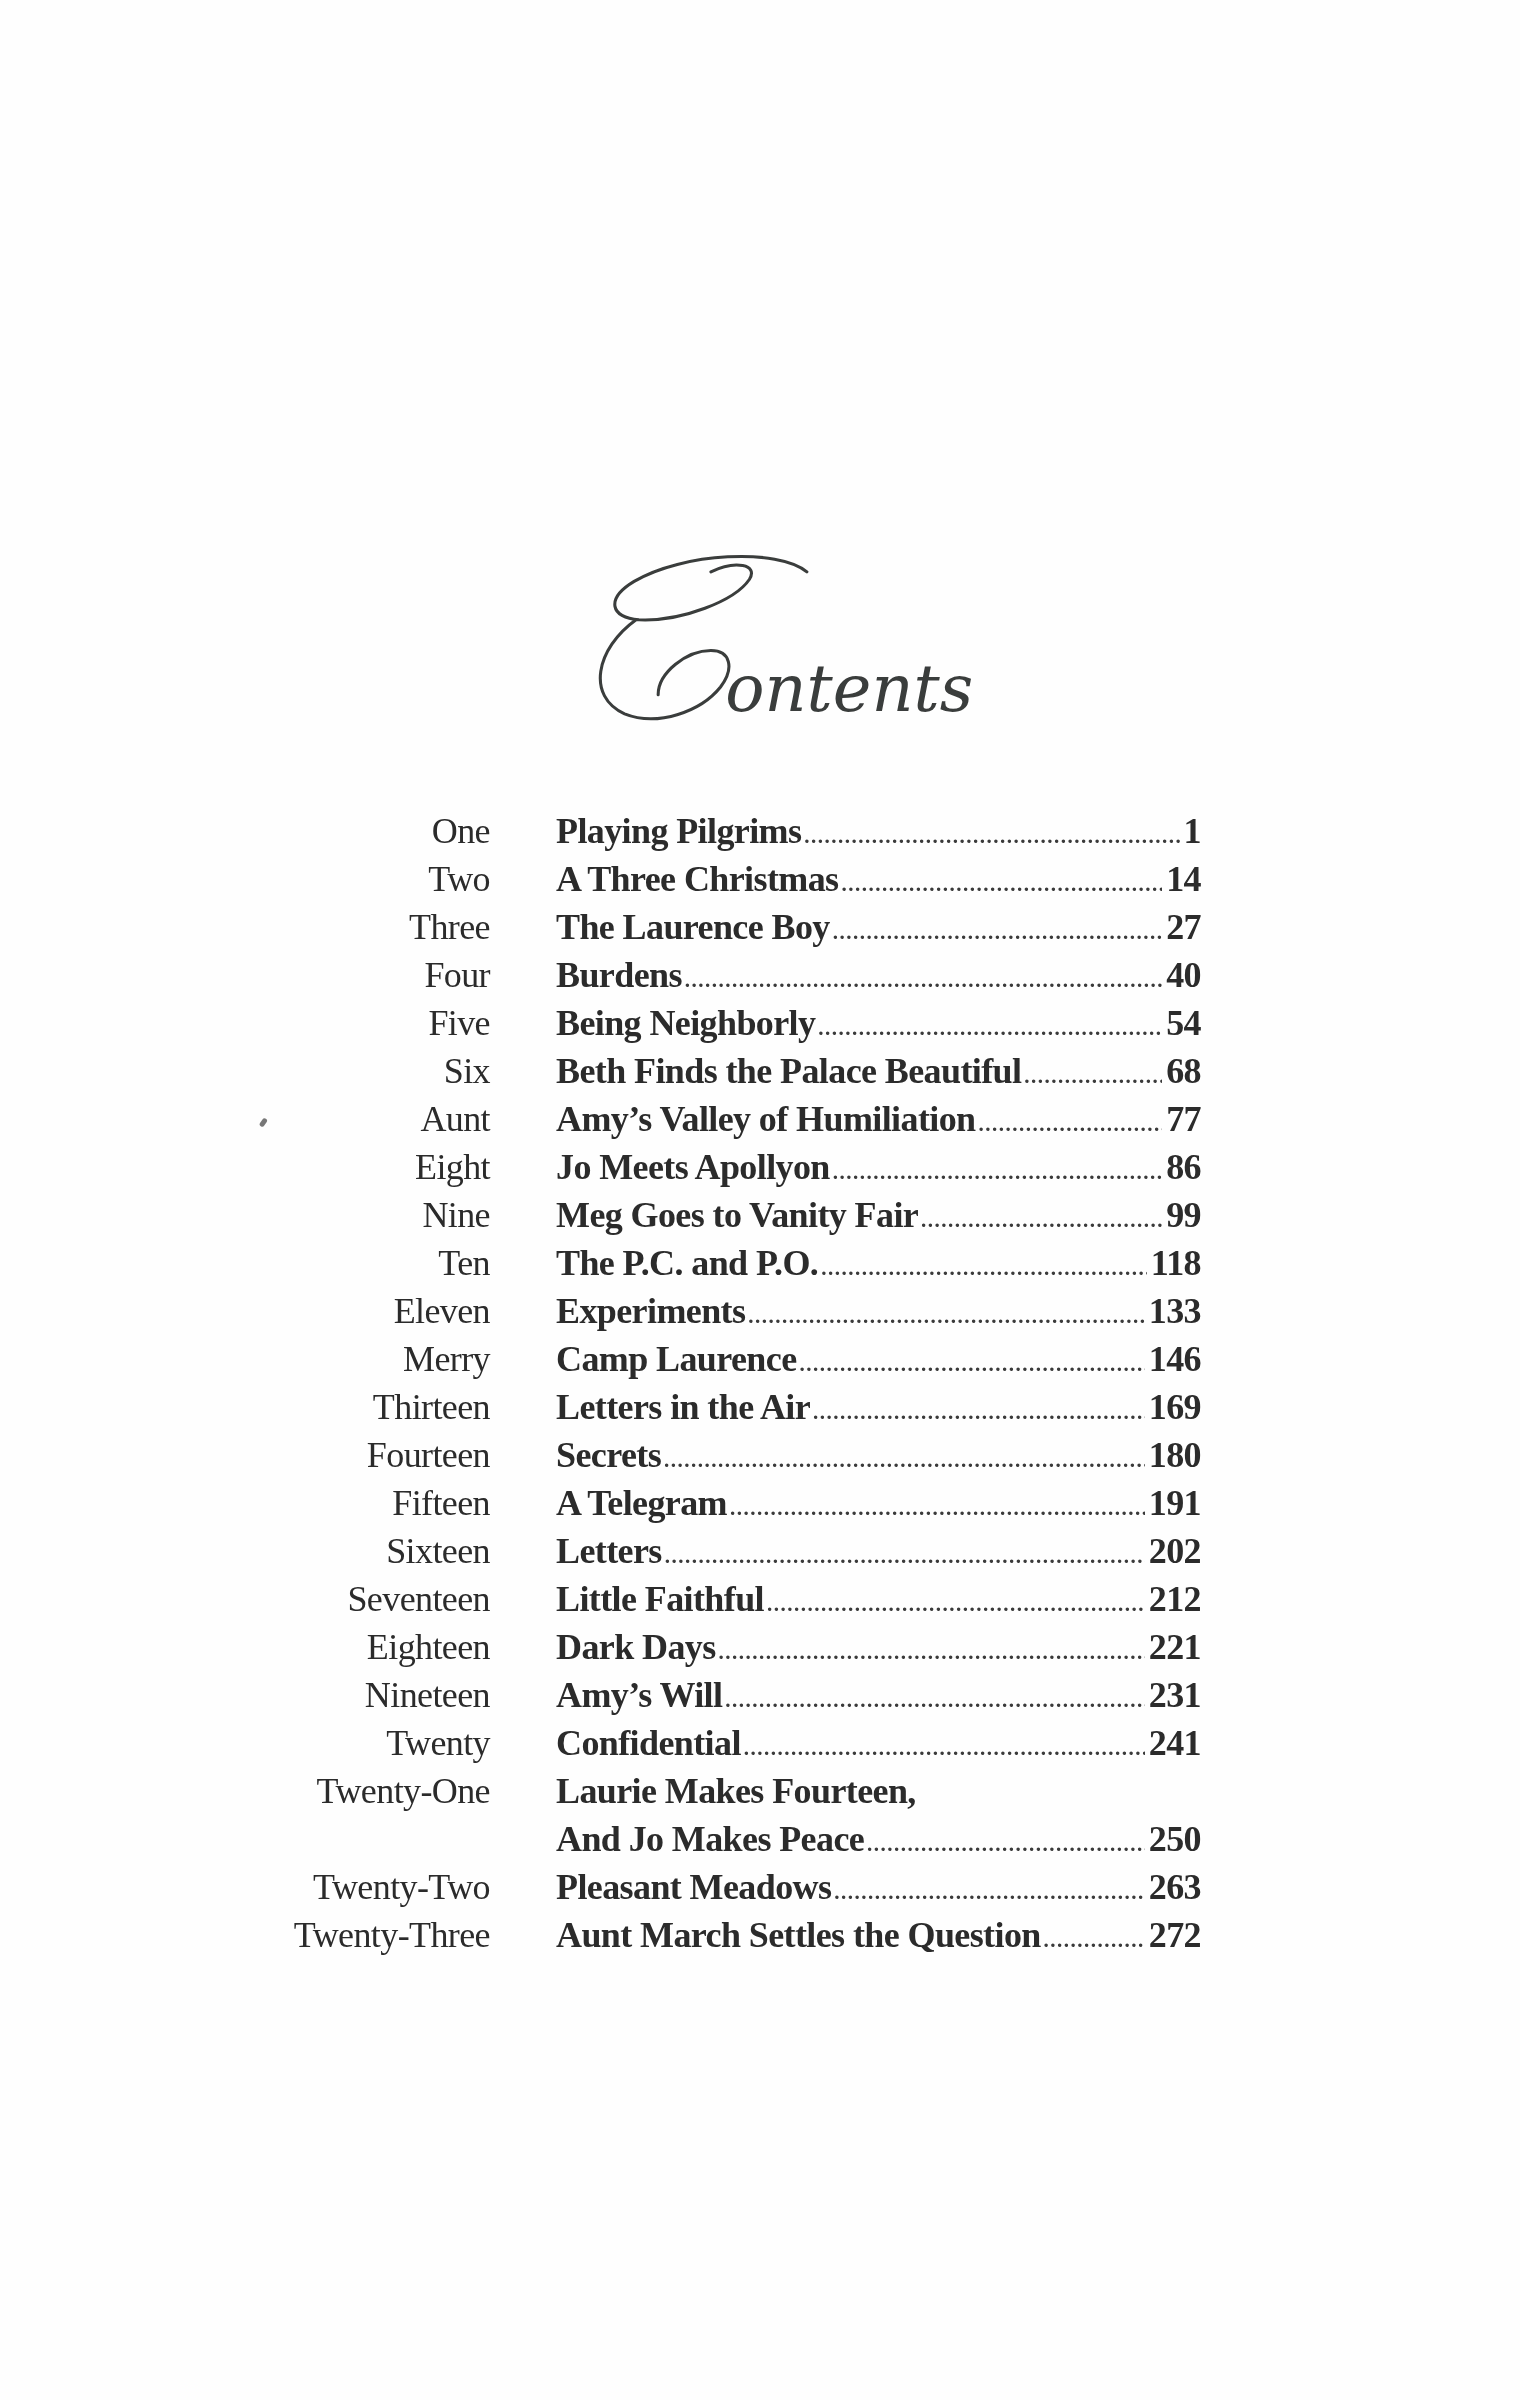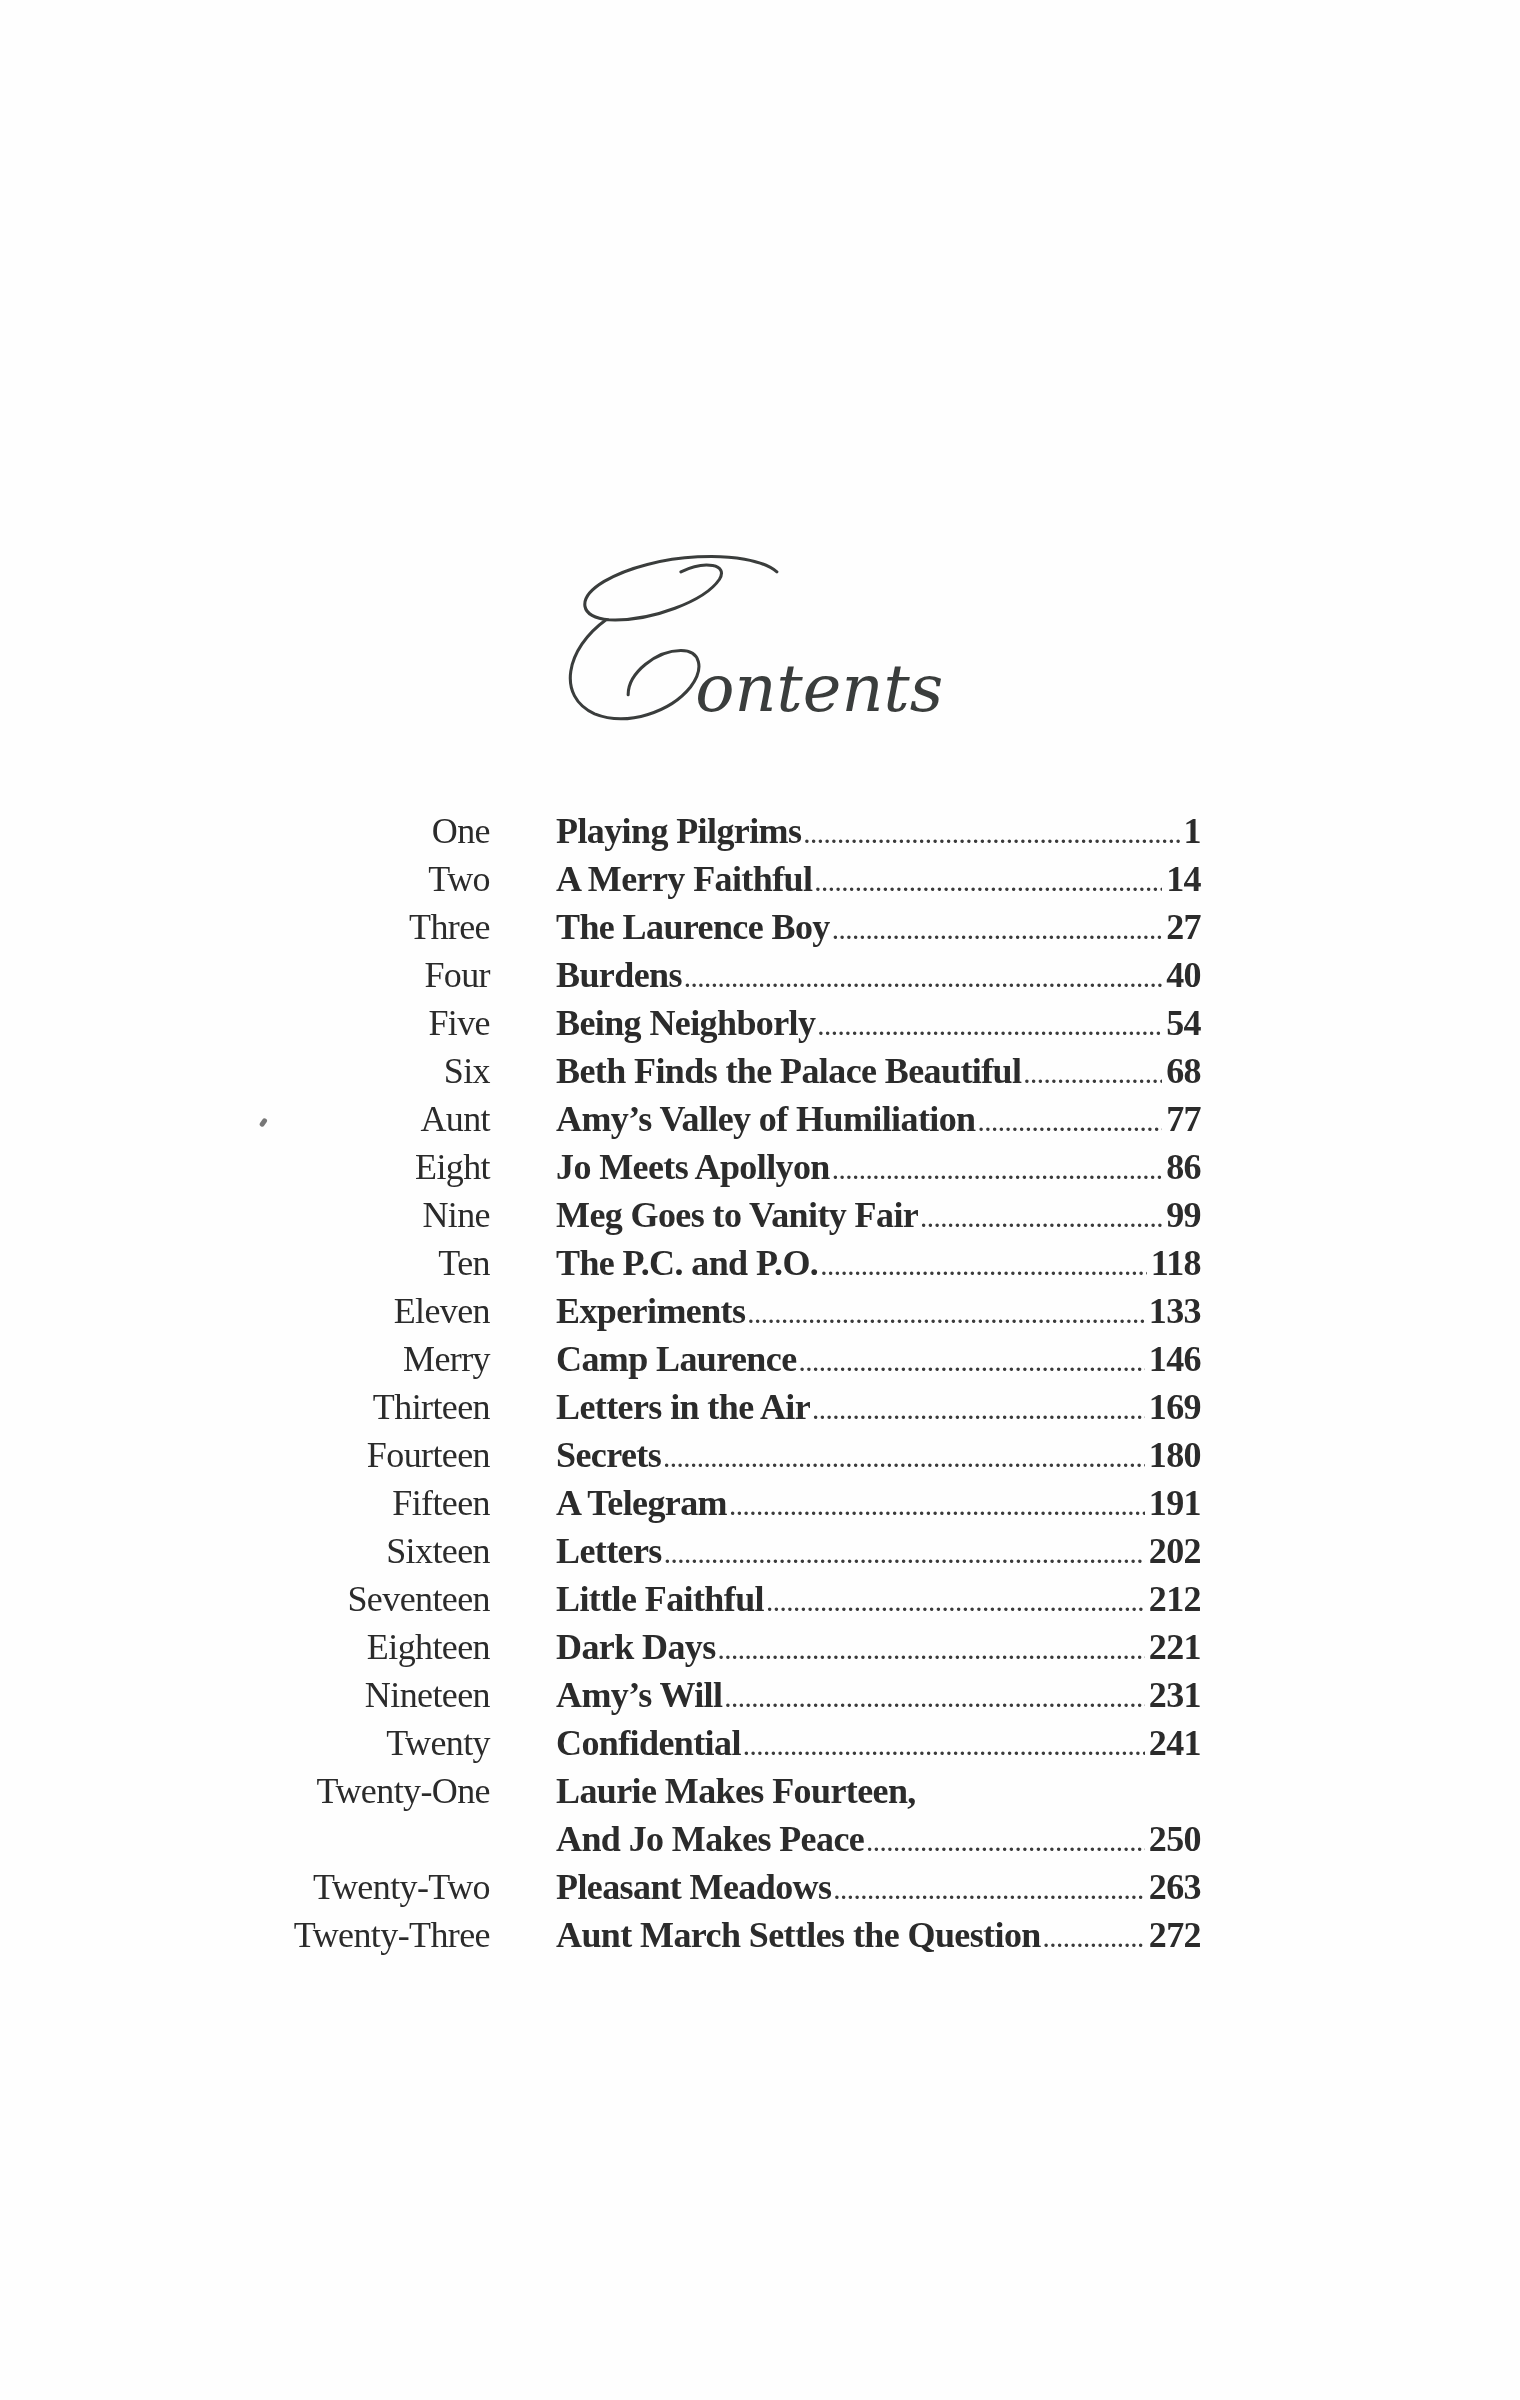--- a/index.html
+++ b/index.html
@@ -15,21 +15,21 @@
       font-family: "Liberation Serif", "DejaVu Serif", serif;
       color: #2b2b2b;
     }
     .page {
       position: absolute;
       inset: 0;
       background: #fefefe;
     }
     .heading {
       position: absolute;
-      left: 537px;
+      left: 567px;
       top: 543px;
       width: 403px;
       height: 192px;
     }
     .heading svg {
       width: 100%;
       height: 100%;
       overflow: visible;
     }
     .heading .script-text {
@@ -125,21 +125,21 @@
       <span class="chapter-body">
         <span class="chapter-title">Playing Pilgrims</span>
         <span class="leader">................................................................................................................................................................</span>
         <span class="page-num">1</span>
       </span>
     </div>
 
     <div class="toc-row">
       <span class="chapter-label">Two</span>
       <span class="chapter-body">
-        <span class="chapter-title">A Merry Faithful</span>
+        <span class="chapter-title">A Three Christmas</span>
         <span class="leader">................................................................................................................................................................</span>
         <span class="page-num">14</span>
       </span>
     </div>
 
     <div class="toc-row">
       <span class="chapter-label">Three</span>
       <span class="chapter-body">
         <span class="chapter-title">The Laurence Boy</span>
         <span class="leader">................................................................................................................................................................</span>

